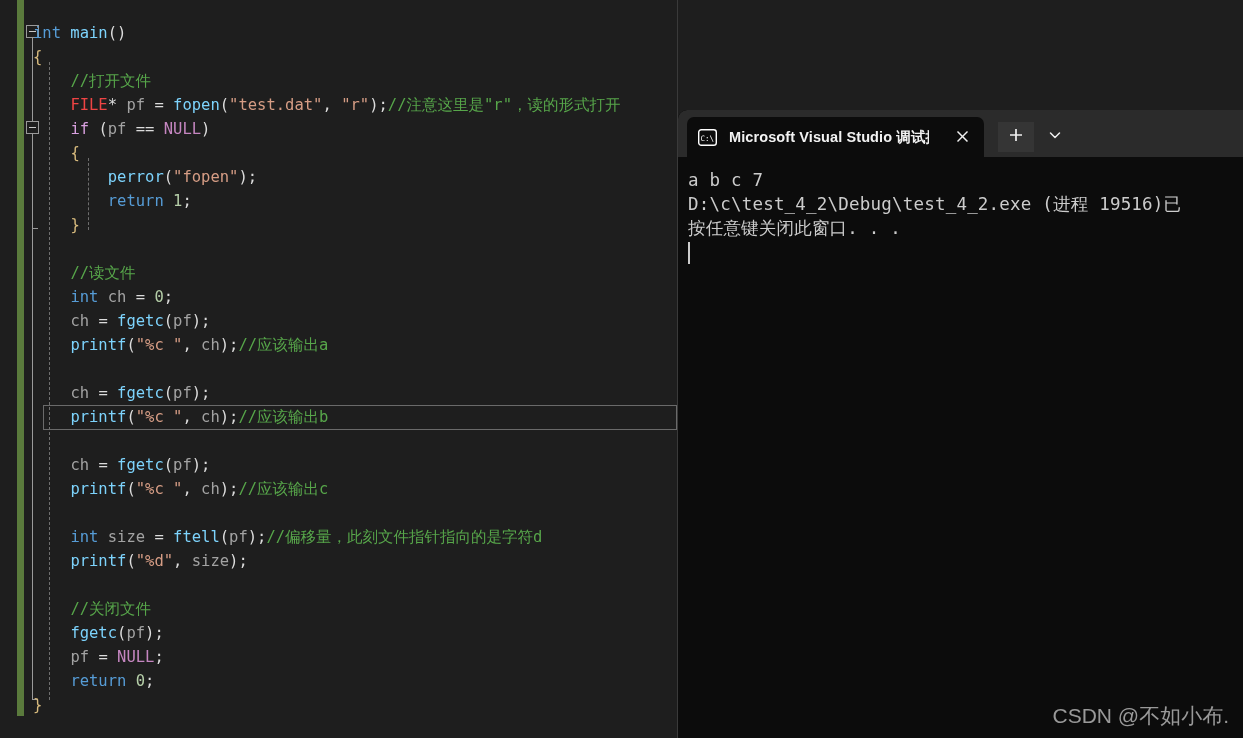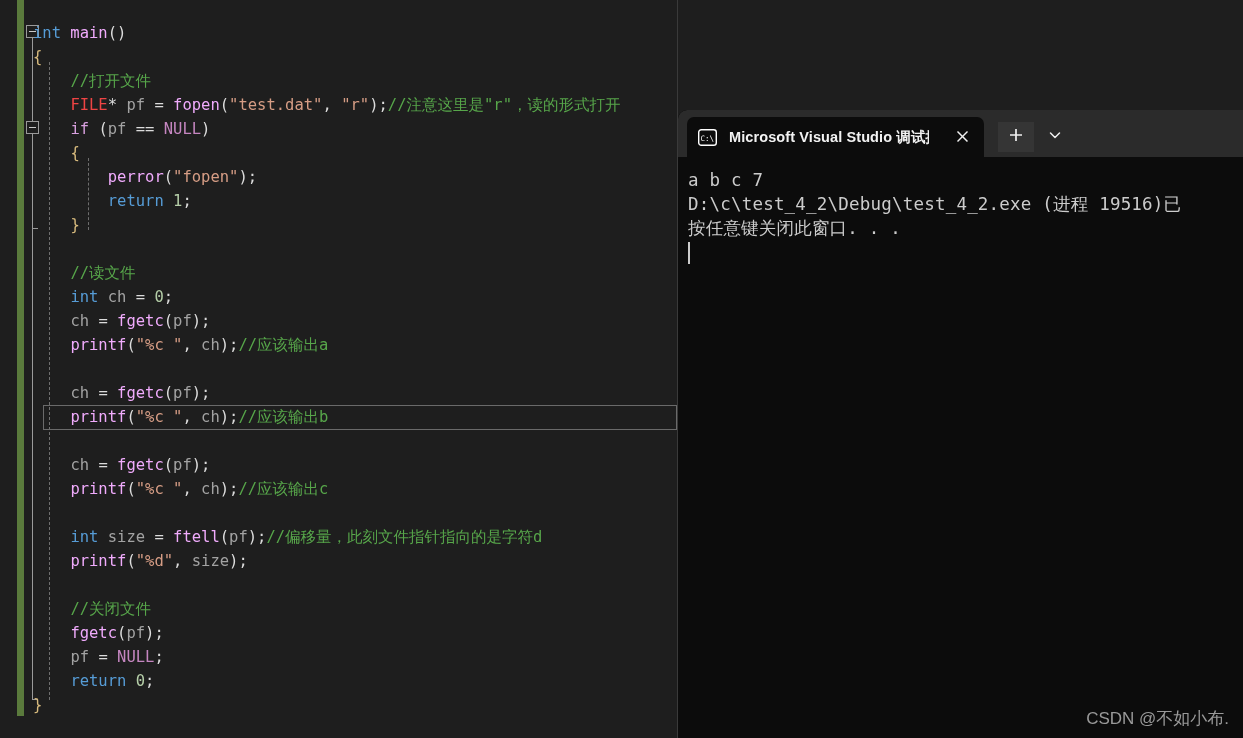--- a/index.html
+++ b/index.html
@@ -56,21 +56,21 @@
   .code-text {
     position: absolute;
     left: 33px;
     white-space: pre;
   }
 
   
   .t-kw       { color: #569cd6; margin-top: 30px; }   
   .t-ctl      { color: #d8a0df; }   
   .t-type     { color: #ef4444; }   
-  .t-fn       { color: #f0abfc; }   
+  .t-fn       { color: #7dd3fc; }   
   .t-var      { color: #a3a3a3; }   
   .t-macro    { color: #c586c0; }   
   .t-str      { color: #d69d85; }
   .t-num      { color: #b5cea8; }   
   .t-cmt      { color: #57a64a; }   
   .t-punct    { color: #dcdcdc; }
   .t-brace    { color: #d7ba7d; }
 
   
   .fold-marker {
@@ -206,21 +206,21 @@
     width: 2px; height: 22px;
     background: #cccccc;
     margin-top: 2px;
   }
 
   
   #watermark {
     position: absolute;
     right: 14px; bottom: 8px;
     color: #b8b8b8;
-    font-size: 17px;
+    font-size: 21px;
     font-family: "Liberation Sans", sans-serif;
     opacity: 0.82;
     white-space: nowrap;
   }
 </style>
 </head>
 <body>
 
 <div id="editor">
 

